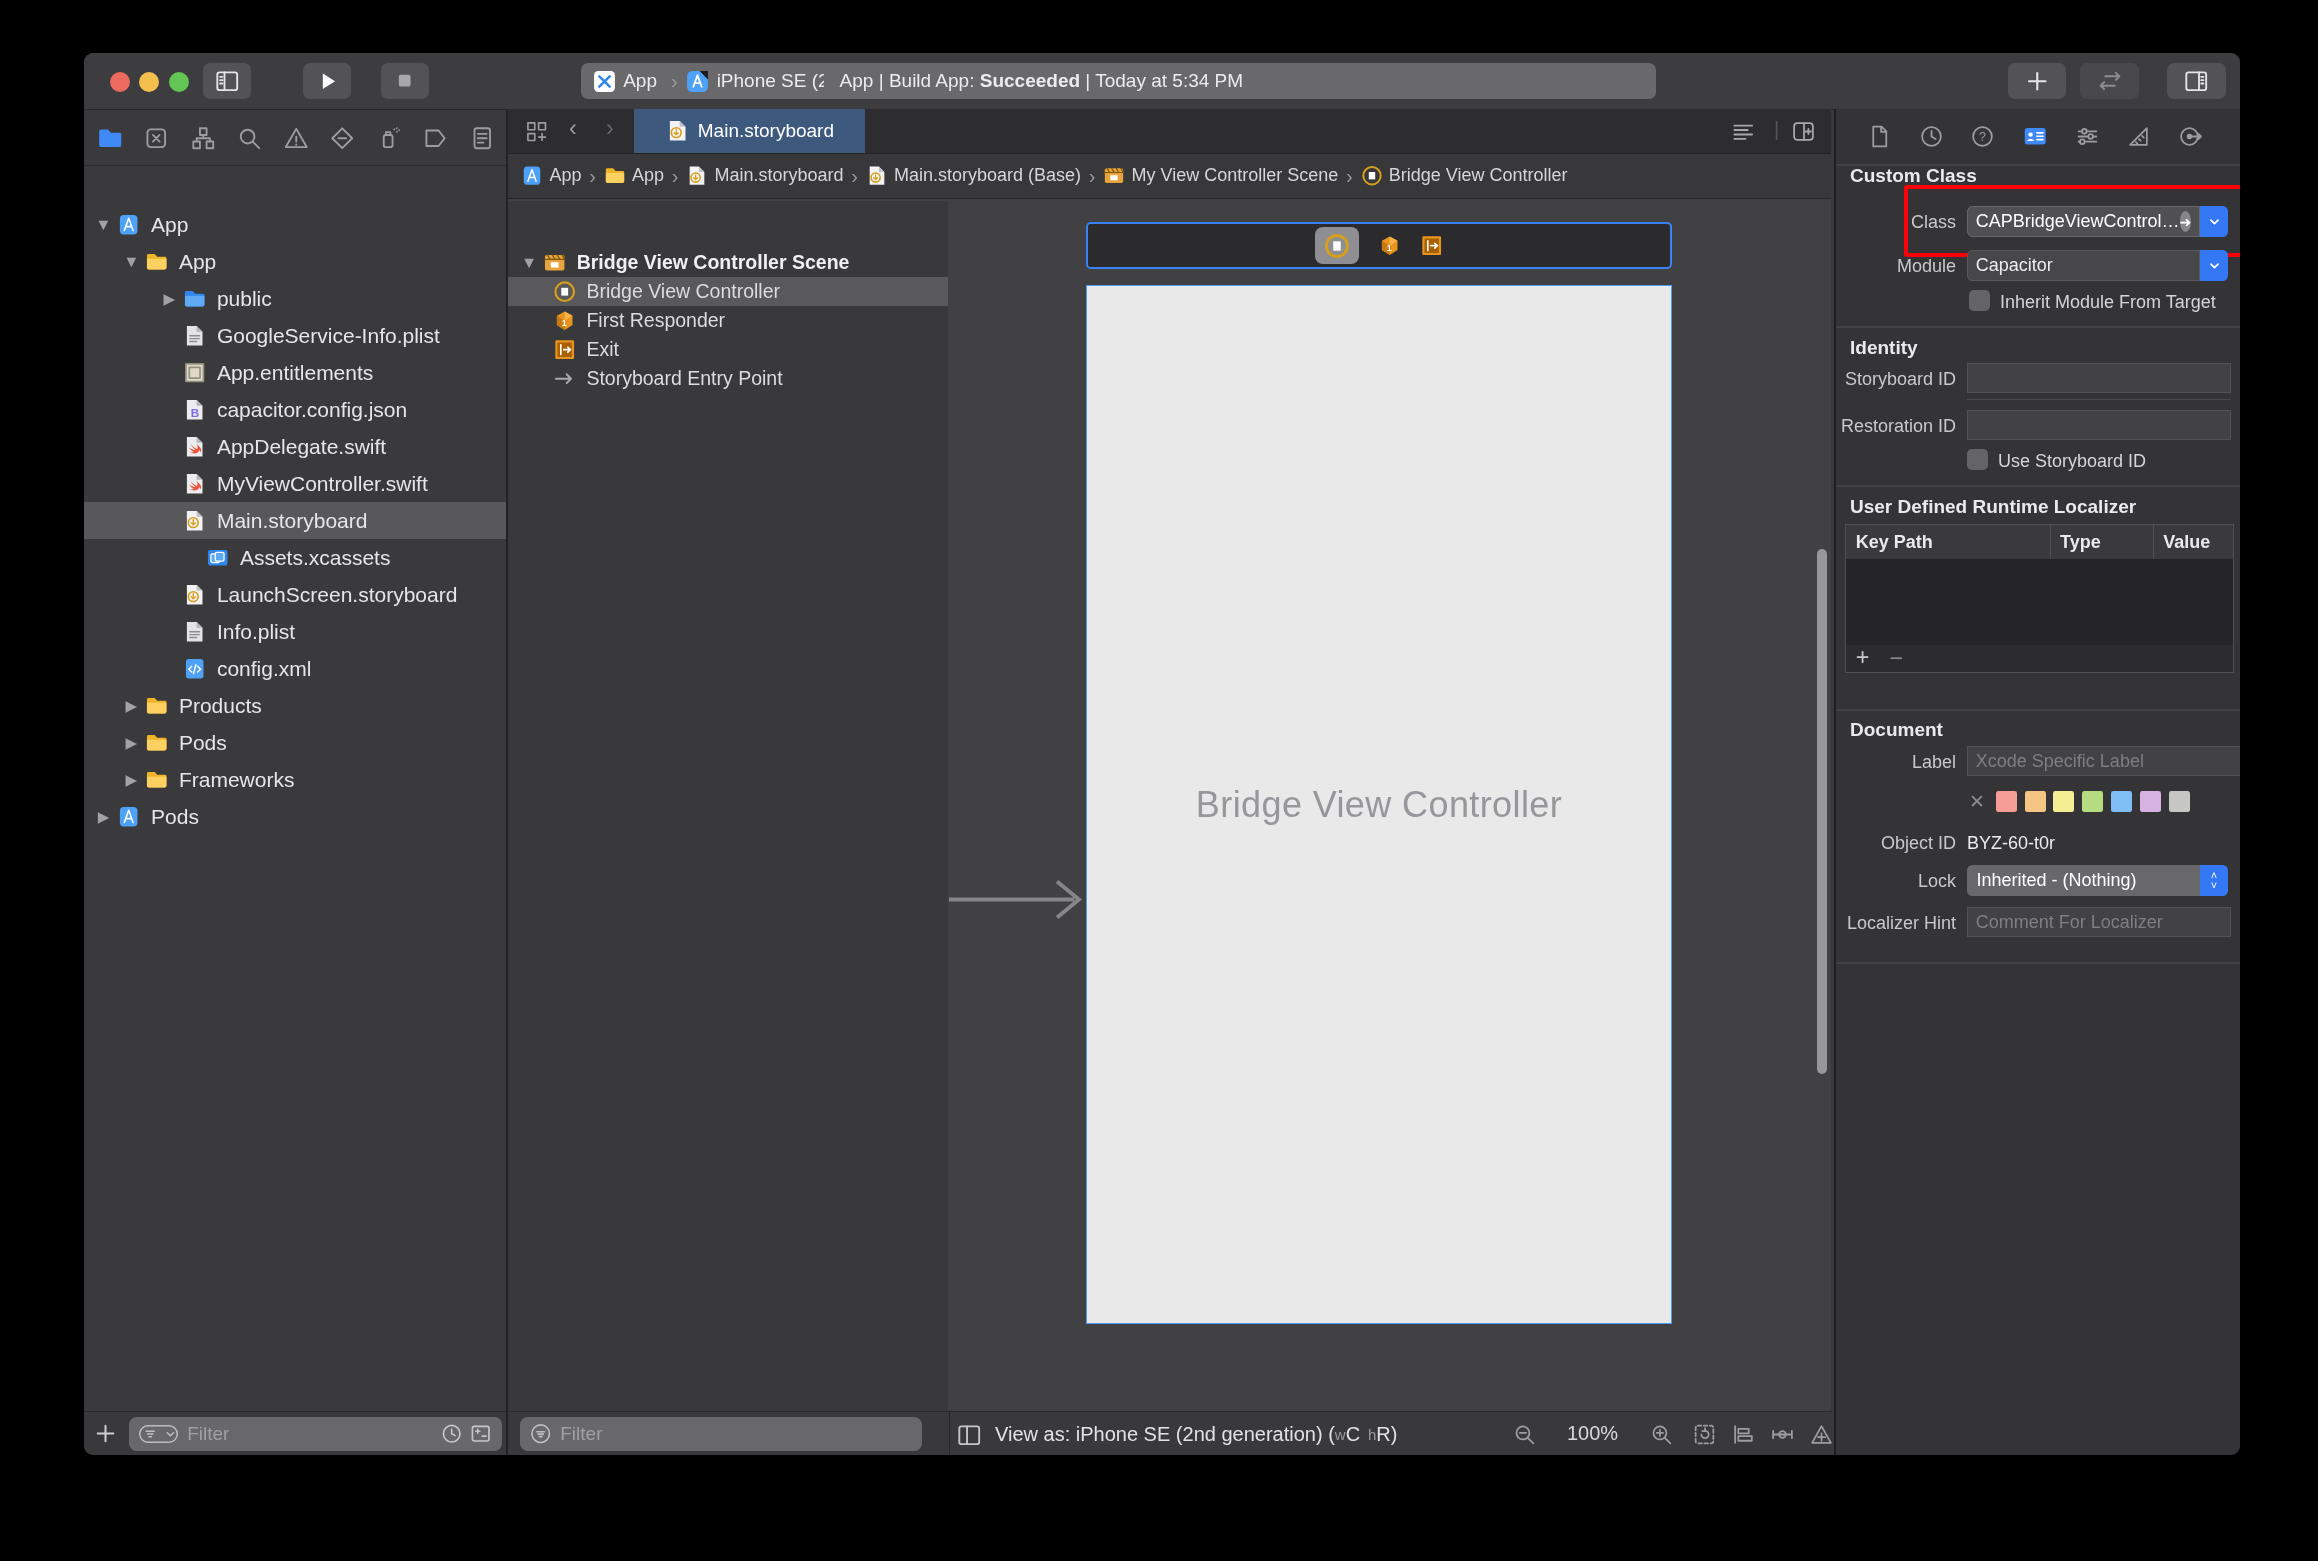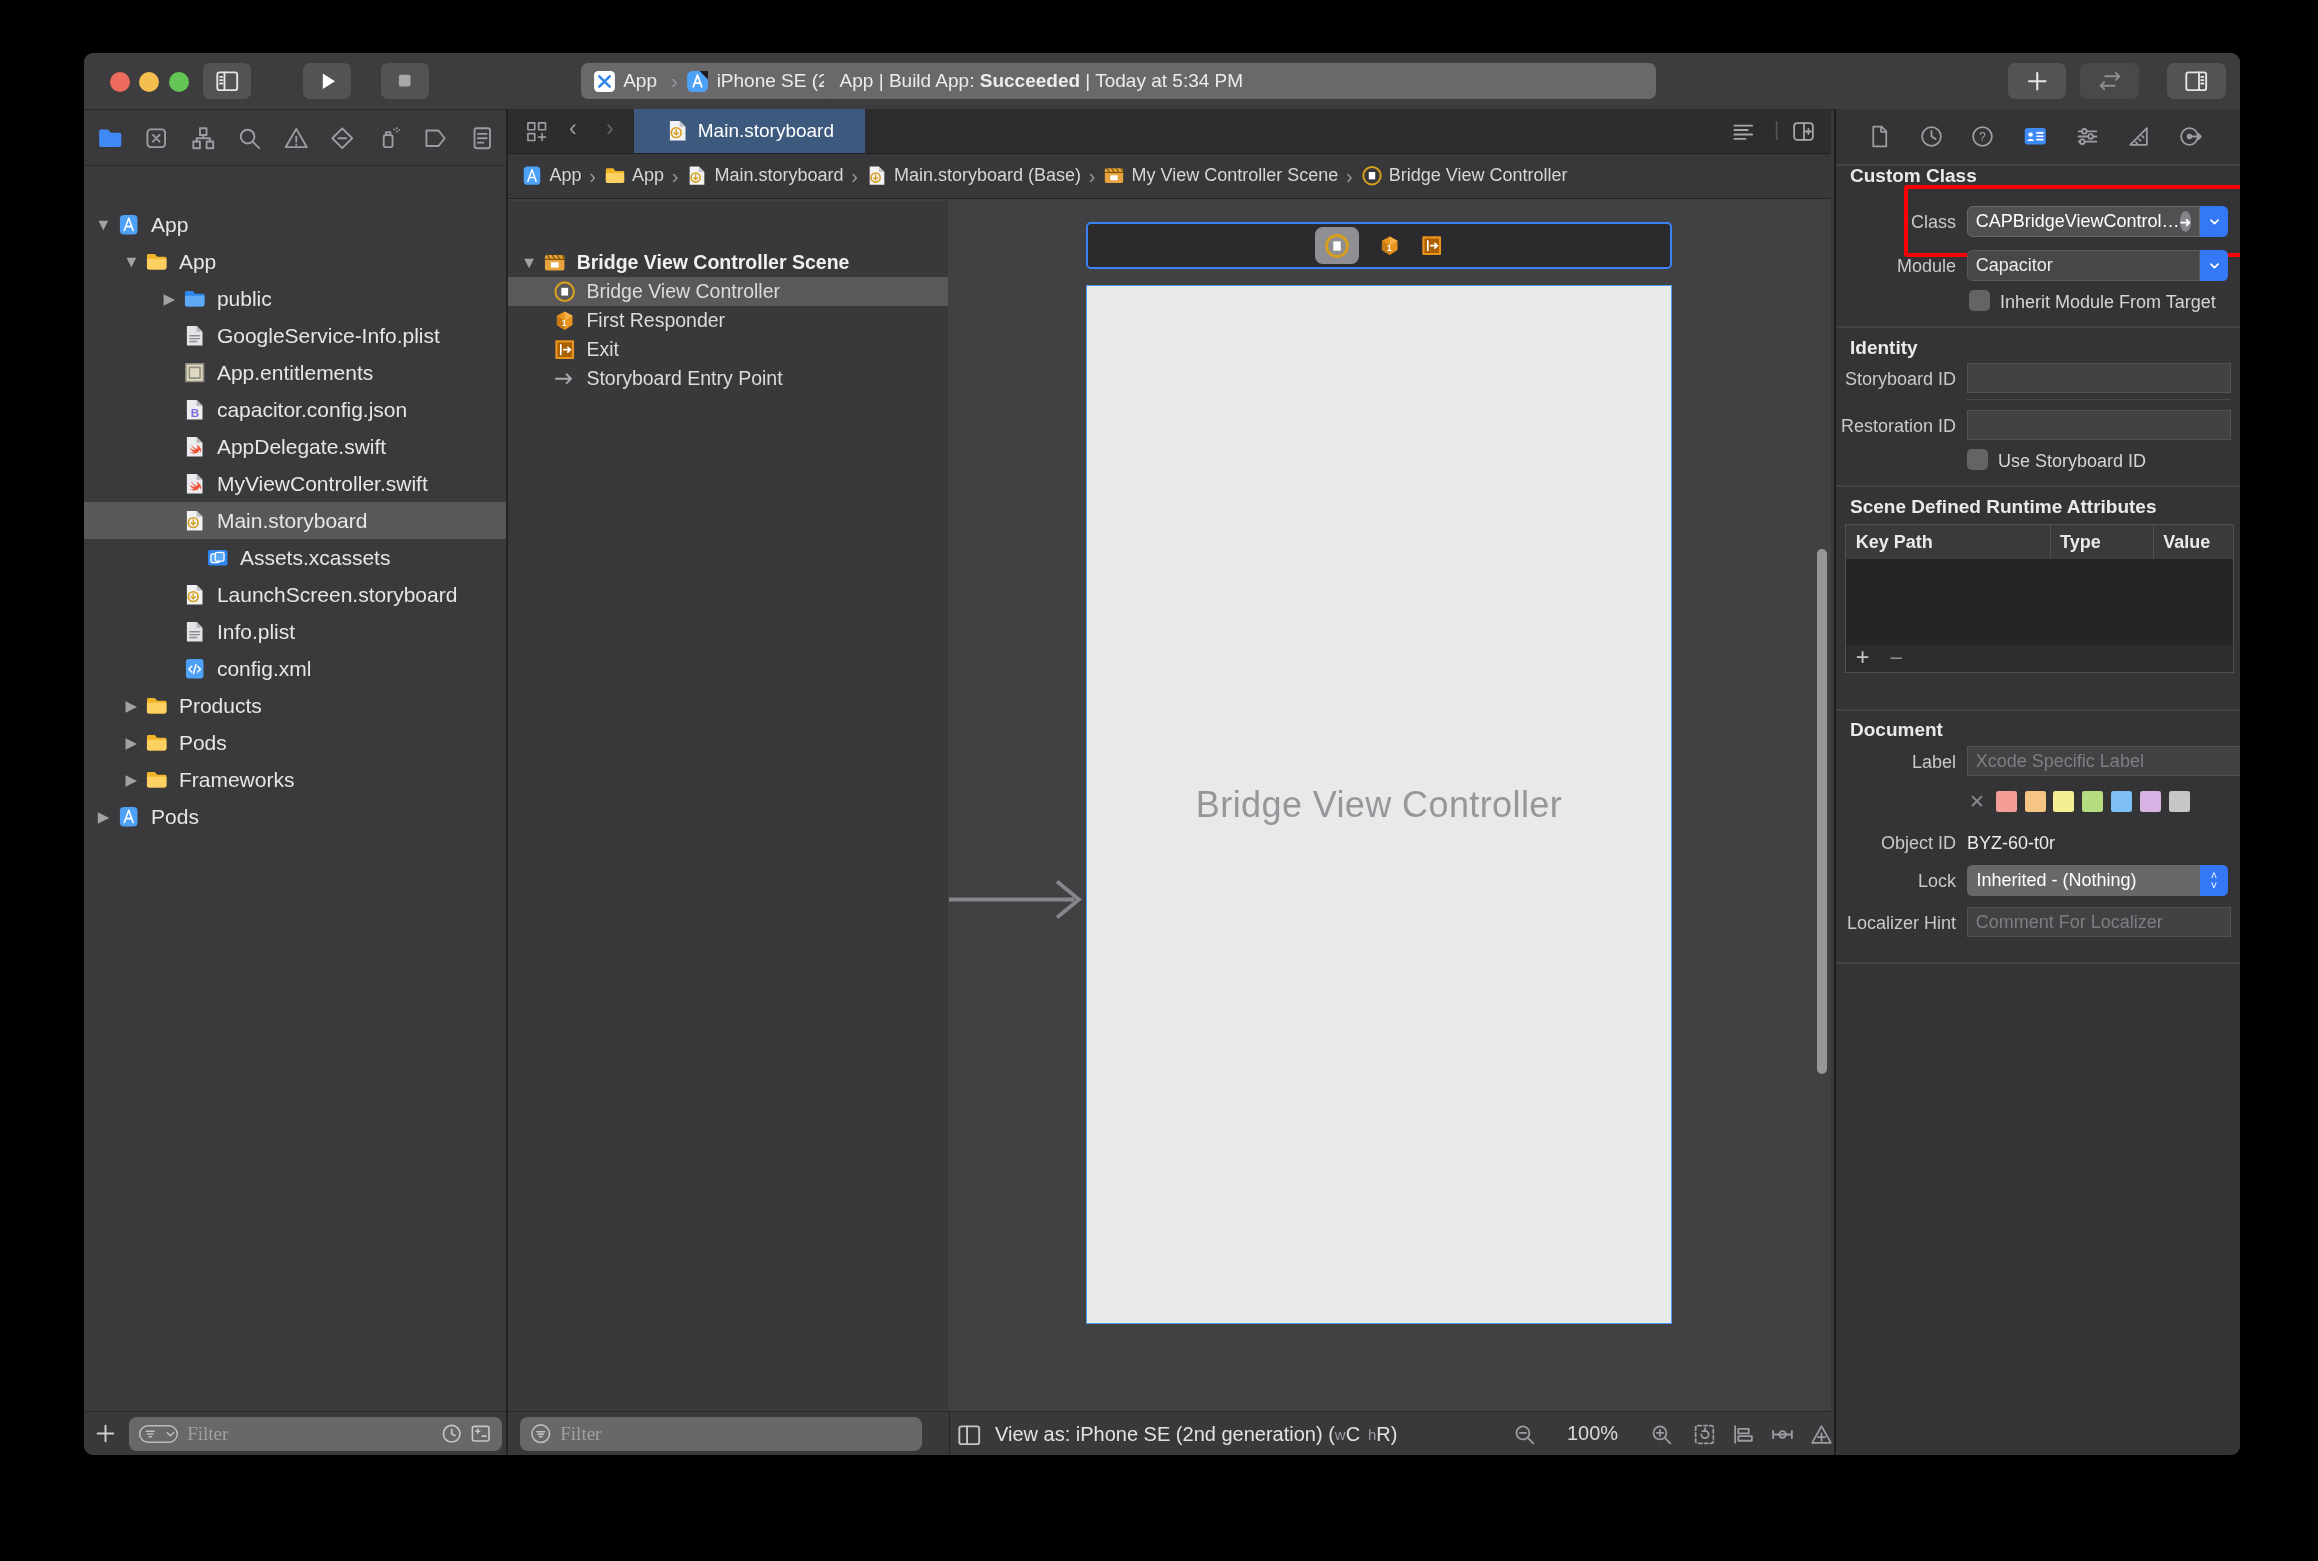--- a/index.html
+++ b/index.html
@@ -22,21 +22,21 @@
   .nav-iconbar{position:absolute;left:0;top:0;width:424px;height:55px;border-bottom:1.6px solid #2b2b2d;
                display:flex;align-items:center;justify-content:space-between;padding:0 12.5px;box-sizing:border-box;}
   .nav-tree{position:absolute;left:0;top:95px;width:424px;}
   .nav-row{display:flex;align-items:center;height:37px;font-size:21px;color:#e6e6e8;white-space:nowrap;}
   .nav-row.selected{background:#58585b;}
   .disc{width:26.5px;display:inline-flex;justify-content:center;color:#a2a2a5;font-size:16.4px;flex:none;}
   .rowicon{width:25px;height:25px;flex:none;margin-right:9.4px;display:inline-flex;}
   
   .bbar{position:absolute;top:1358px;height:44px;background:#39393b;border-top:1.6px solid #2a2a2c;}
   .filterpill{position:absolute;top:4.7px;height:34px;background:#68686b;border-radius:7.8px;
-              display:flex;align-items:center;color:#a3a3a6;font-size:19px;padding:0 9.4px;box-sizing:border-box;font-family:Liberation Serif, serif;}
+              display:flex;align-items:center;color:#a3a3a6;font-size:19px;padding:0 9.4px;box-sizing:border-box;}
   .filterpill .ph{color:#a0a0a3;margin-left:7.8px;flex:1;}
   
   .editor{position:absolute;left:424px;top:56px;width:1323px;height:1346px;background:#414143;}
   .tabstrip{position:absolute;left:0;top:0;width:100%;height:44px;background:#2d2d2f;border-bottom:1.6px solid #232325;}
   .tab{position:absolute;left:126px;top:0;width:231px;height:44px;background:#3d5a7e;color:#fff;
        display:flex;align-items:center;justify-content:center;font-size:19px;gap:7.8px;}
   .jumpbar{position:absolute;left:0;top:45px;width:100%;height:45px;background:#38383a;border-bottom:1.6px solid #262628;
            display:flex;align-items:center;padding-left:13.3px;font-size:18px;color:#d6d6d8;box-sizing:border-box;}
   .jb-item{display:flex;align-items:center;gap:6.2px;white-space:nowrap;}
   .outline{position:absolute;left:0;top:92px;width:440px;height:1210px;background:#39393b;}
@@ -777,21 +777,21 @@
     <div class="sec-h" style="top:228px">Identity</div>
     <div class="flabel" style="left:3.1px;top:260px">Storyboard ID</div>
     <input class="tfield" style="left: 131px; top: 254px; width: 264px; height: 30px;" readonly="">
     <div style="position:absolute;left:131px;top:290px;width:264px;height:0.8px;background:#4a4a4c"></div>
     <div class="flabel" style="left:3.1px;top:307px">Restoration ID</div>
     <input class="tfield" style="left: 131px; top: 301px; width: 264px; height: 30px;" readonly="">
     <div class="chk" style="left:131px;top:340px"></div>
     <div style="position:absolute;left:162px;top:342px;color:#d5d5d7">Use Storyboard ID</div>
     <div class="insp-divider" style="top:376px"></div>
 
-    <div class="sec-h" style="top:387px">Scene Defined Runtime Attributes</div>
+    <div class="sec-h" style="top:387px">User Defined Runtime Localizer</div>
     <div class="udra" style="top:415px">
       <div class="udra-h" id="udra-cols">
           <div style="padding-left: 9.4px; box-sizing: border-box; width: 199px; height: 100%; display: flex; align-items: center; font-size: 18px;">Key Path</div>
           <div style="padding-left: 9.4px; box-sizing: border-box; width: 105px; border-left: 1.6px solid rgb(80, 80, 82); height: 100%; display: flex; align-items: center; font-size: 18px; margin-left: 8px;">Type</div>
           <div style="padding-left: 9.4px; box-sizing: border-box; width: 82px; border-left: 1.6px solid rgb(80, 80, 82); height: 100%; display: flex; align-items: center; font-size: 18px;">Value</div>
         </div>
       <div class="udra-body"></div>
       <div class="udra-f">
         <span style="line-height:15.6px">+</span>
         <span style="color:#8a8a8e">−</span>

